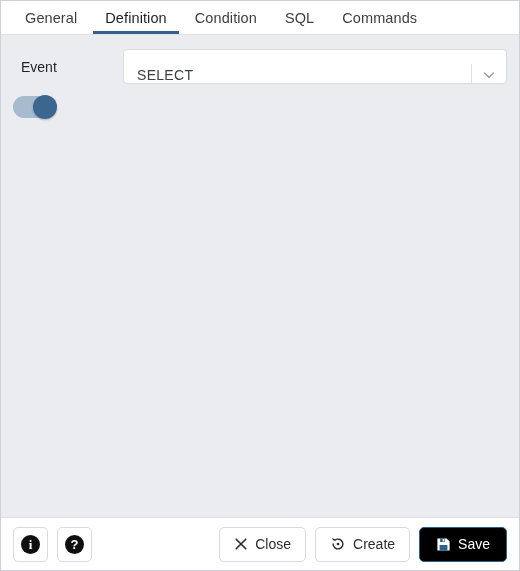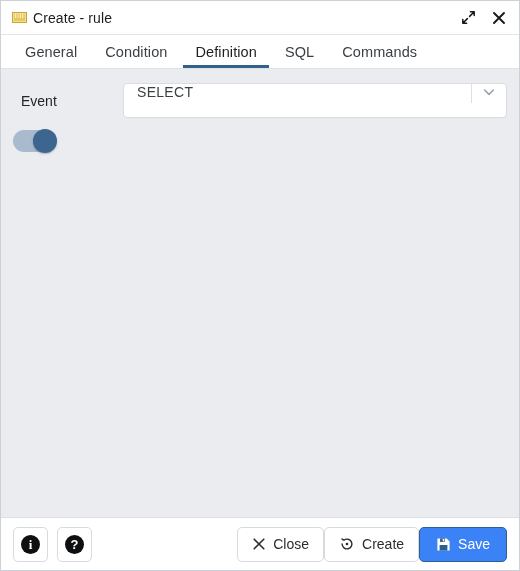--- a/index.html
+++ b/index.html
@@ -129,21 +129,21 @@
     flex: 1;
   }
 
   
   .select-box {
     height: 35px;
     background: #ffffff;
     border: 1px solid #d9dce1;
     border-radius: 4px;
     display: flex;
-    align-items: flex-start;
+    align-items: flex-end;
     cursor: pointer;
     box-shadow: 0 1px 0 rgba(0,0,0,0.01);
   }
   .select-value {
     flex: 1;
     font-size: 14px;
     color: #3c4043;
     padding-left: 13px;
     letter-spacing: 0.3px;
     white-space: nowrap;
@@ -195,21 +195,21 @@
     height: 53px;
     min-height: 53px;
     background: #ffffff;
     border-top: 1px solid #dcdee2;
     display: flex;
     align-items: center;
     padding: 0 12px;
     gap: 9px;
   }
   .footer-left { display: flex; gap: 9px; align-items: center; }
-  .footer-right { display: flex; align-items: center; margin-left: auto; }
+  .footer-right { display: flex; gap: 9px; align-items: center; margin-left: auto; }
 
   .icon-btn {
     width: 35px;
     height: 35px;
     border: 1px solid #d7dade;
     border-radius: 5px;
     background: #ffffff;
     display: flex;
     align-items: center;
     justify-content: center;
@@ -241,61 +241,37 @@
     font-size: 14px;
     font-family: "Liberation Sans", sans-serif;
     display: flex;
     align-items: center;
     gap: 7px;
     padding: 0 14px;
     cursor: pointer;
     white-space: nowrap;
   }
   .btn.primary {
-    background: #3b82f6;
+    background: #000000;
     border-color: #2c618f;
     color: #ffffff;
     padding: 0 16px;
   }
   .btn .lbl { line-height: 1; position: relative; top: 0px; }
 </style>
 </head>
 <body>
 
 <div class="dialog">
 
-  <div class="titlebar">
-    <div class="title-left">
-      <svg class="ruler-icon" viewBox="0 0 15 11">
-        <rect x="0.5" y="0.5" width="14" height="10" fill="#f2de9c" stroke="#c9a832" stroke-width="1"></rect>
-        <rect x="2" y="2" width="11" height="7" fill="#e8c85a"></rect>
-        <rect x="3" y="2" width="1" height="4" fill="#f7 efc7" opacity="0"></rect>
-        <path d="M3.6 2.2 V6.0 M6.0 2.2 V6.0 M8.4 2.2 V6.0 M10.8 2.2 V6.0" stroke="#fbf3d2" stroke-width="1"></path>
-      </svg>
-      <span class="title-text">Create - rule</span>
-    </div>
-    <div class="title-controls">
-      <button class="win-btn">
-        <svg width="15" height="15" viewBox="0 0 15 15">
-          <path d="M13.2 1.8 L8.6 6.4 M13.2 1.8 L9.4 1.8 M13.2 1.8 L13.2 5.6" stroke="#16181a" stroke-width="1.5" fill="none" stroke-linecap="round"></path>
-          <path d="M1.8 13.2 L6.4 8.6 M1.8 13.2 L5.6 13.2 M1.8 13.2 L1.8 9.4" stroke="#16181a" stroke-width="1.5" fill="none" stroke-linecap="round"></path>
-        </svg>
-      </button>
-      <button class="win-btn">
-        <svg width="14" height="14" viewBox="0 0 14 14">
-          <path d="M2 2 L12 12 M12 2 L2 12" stroke="#16181a" stroke-width="1.9" stroke-linecap="round"></path>
-        </svg>
-      </button>
-    </div>
-  </div>
 
   <div class="tabbar">
     <div class="tab">General</div>
+    <div class="tab active">Definition</div>
     <div class="tab">Condition</div>
-    <div class="tab active">Definition</div>
     <div class="tab">SQL</div>
     <div class="tab">Commands</div>
   </div>
 
   <div class="body">
 
     <div class="form-row">
       <div class="form-label">Event</div>
       <div class="form-control">
         <div class="select-box">

